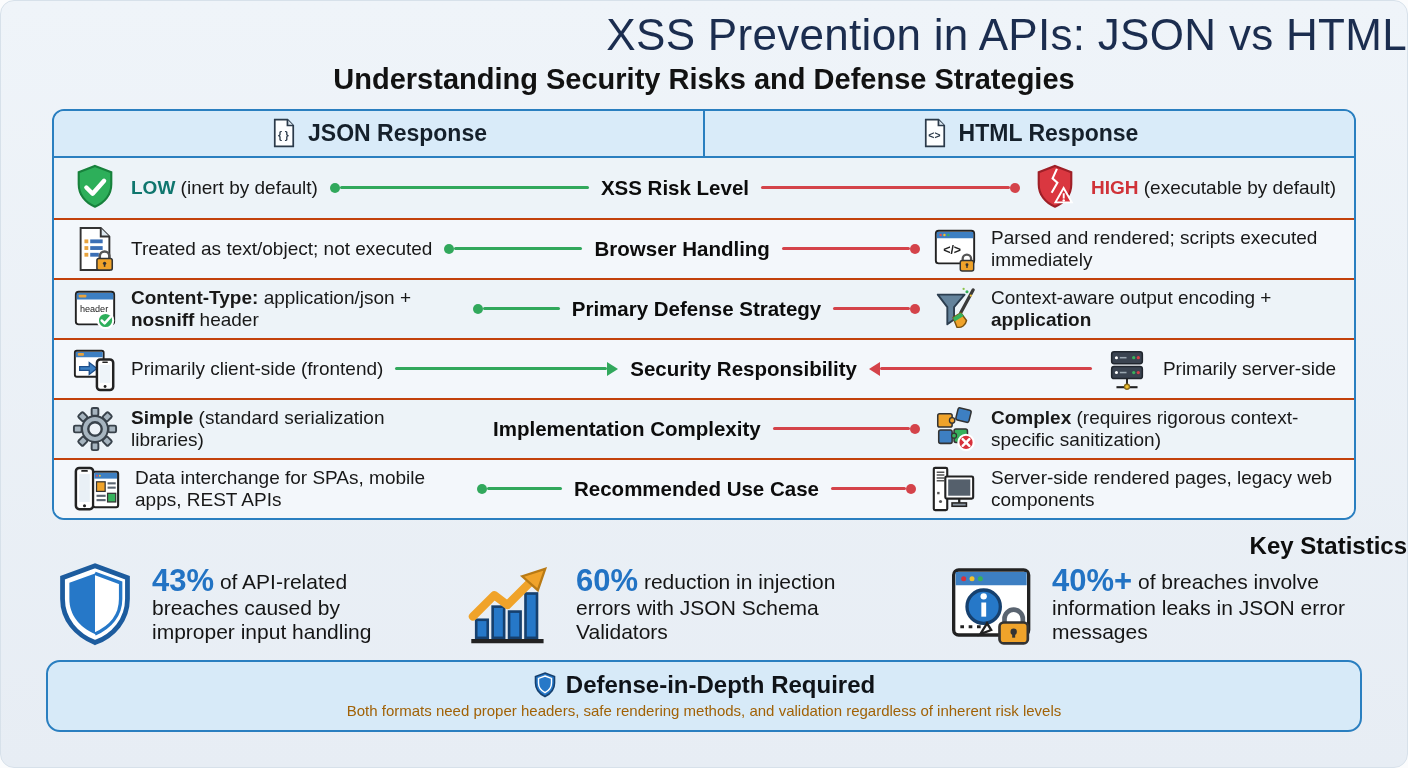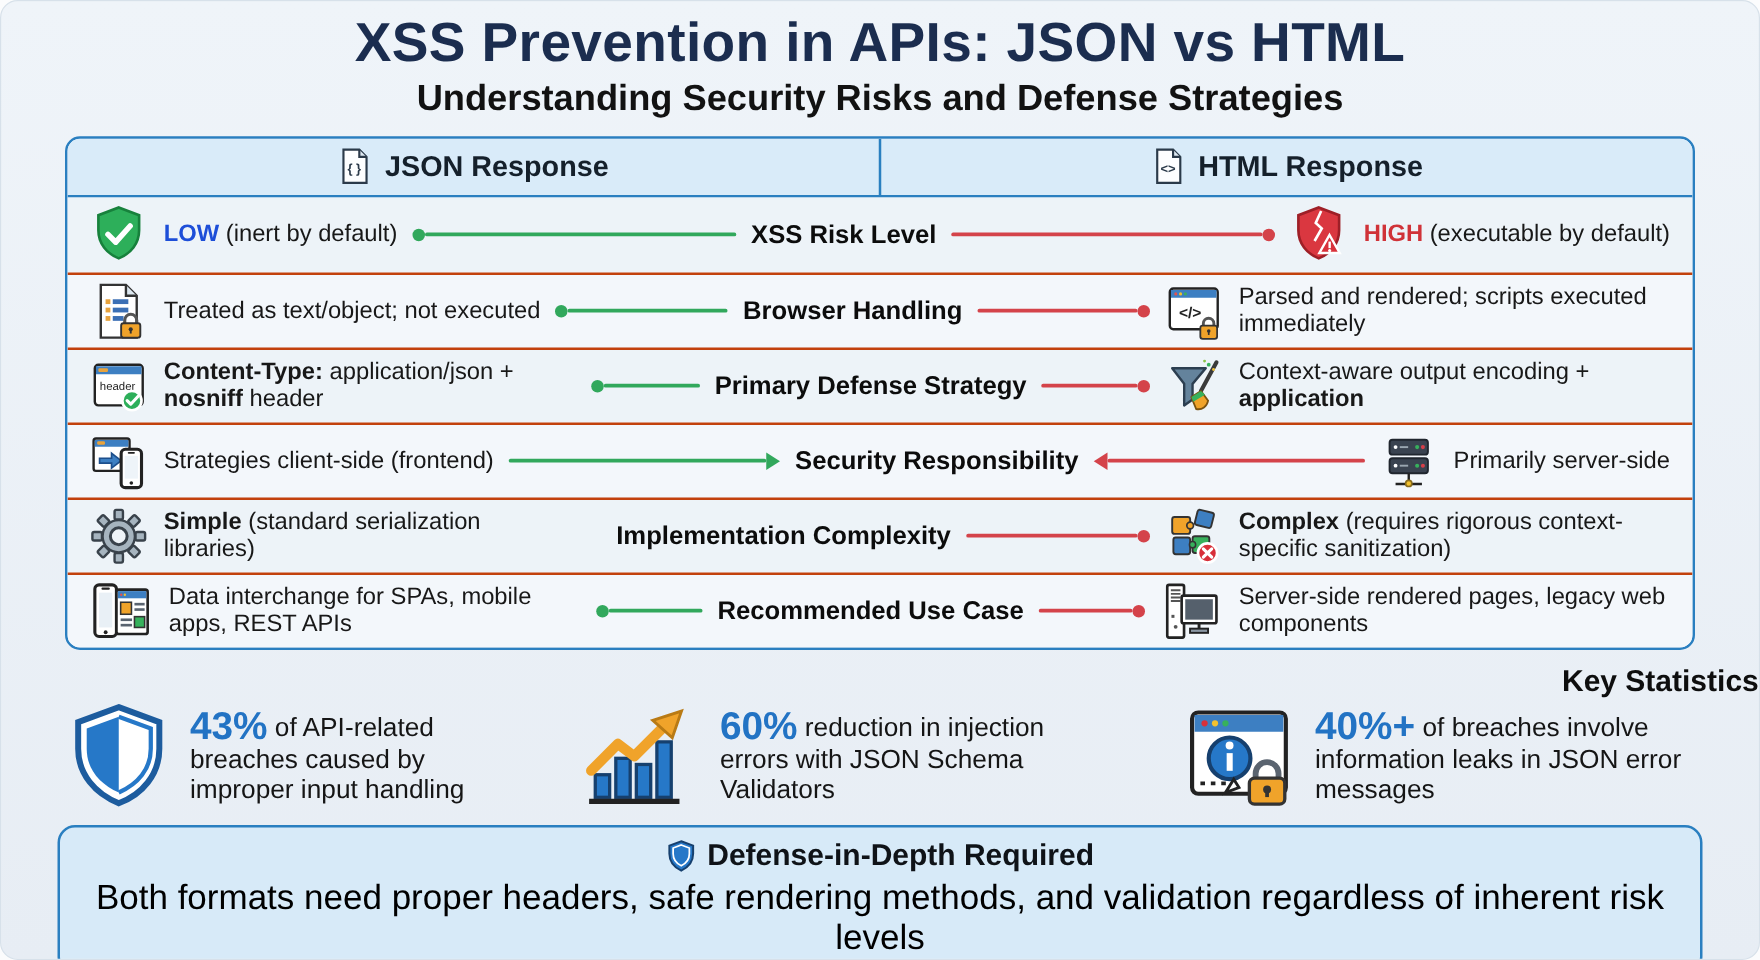--- a/index.html
+++ b/index.html
@@ -1,18 +1,18 @@
 <!DOCTYPE html>
 <html><head>
 <meta charset="utf-8">
 <style>
   html,body{margin:0;padding:0;background:#fbfcfd;font-family:"Liberation Sans",sans-serif;}
   .canvas{width:1408px;height:768px;box-sizing:border-box;background:linear-gradient(180deg,#eff4f9 0%,#e7edf4 100%);
     border:1px solid #d7e1ea;border-radius:14px;overflow:hidden;padding-top:12px;position:relative;}
-  .title{text-align:center;font-size:44px;font-weight:bold;color:#1b2d4f;line-height:1.02;letter-spacing:.3px;}
+  .title{text-align:right;font-size:44px;font-weight:normal;color:#1b2d4f;line-height:1.02;letter-spacing:.3px;}
   .subtitle{text-align:center;font-size:29px;font-weight:bold;color:#121212;margin-top:5px;}
 
   .table{width:1300px;margin:13px auto 0;border:2.5px solid #2a7fc0;border-radius:12px;overflow:hidden;background:#f3f7fb;}
   .thead{display:flex;background:#d9ebf9;border-bottom:2px solid #2a7fc0;height:45px;}
   .th{flex:1;display:flex;align-items:center;justify-content:center;gap:10px;font-size:23px;font-weight:bold;color:#15202b;}
   .th:first-child{border-right:2px solid #2a7fc0;}
 
   .row{display:flex;align-items:center;min-height:60px;padding:0 18px;box-sizing:border-box;background:#f3f7fb;}
   .row:nth-child(even){background:#edf3f8;}
   .row + .row{border-top:2px solid #c2410c;}
@@ -38,21 +38,21 @@
   .stat{display:flex;align-items:center;gap:16px;}
   .stat-text{font-size:21px;color:#151515;line-height:1.15;}
   .stat-val{font-size:31px;font-weight:bold;line-height:1;vertical-align:-2px;}
   .stat.s1 .stat-text{max-width:236px;}
   .stat.s2 .stat-text{max-width:292px;}
   .stat.s3 .stat-text{max-width:302px;}
 
   .footer{width:1316px;margin:12px auto 0;background:#d7eaf8;border:2.5px solid #2a7fc0;border-radius:14px;
     padding:9px 28px 11px;box-sizing:border-box;text-align:center;}
   .footer-title{font-size:24px;font-weight:bold;color:#0f1318;display:flex;align-items:center;justify-content:center;gap:9px;}
-  .footer-text{font-size:28px;color:#000000;margin-top:3px;}
+  .footer-text{font-size:15px;color:#a16207;margin-top:3px;}
 </style>
 </head>
 <body>
 
 <div class="canvas">
 
   <div class="title">XSS Prevention in APIs: JSON vs HTML</div>
   <div class="subtitle">Understanding Security Risks and Defense Strategies</div>
 
   <div class="table">
@@ -80,21 +80,21 @@
     </div>
 
     <div class="row">
       <div class="cell left">
         <span class="icon">
           <svg width="46" height="48" viewBox="0 0 48 50">
               <path d="M24 2l17 6.5v12.5c0 11-7 19.5-17 23.5C14 40.5 7 32 7 21V8.5z" fill="#2daf5a" stroke="#17813c" stroke-width="2.2"></path>
               <path d="M15 24.5l6.5 6.5 12-13.5" fill="none" stroke="#fff" stroke-width="4.6" stroke-linecap="round" stroke-linejoin="round"></path>
             </svg>
         </span>
-        <div class="celltext"><span class="b" style="color: #1d4ed8;">LOW</span><span> (inert by default)</span><span class="b"></span><span></span></div>
+        <div class="celltext"><span class="b" style="color: #0f766e;">LOW</span><span> (inert by default)</span><span class="b"></span><span></span></div>
       </div>
       <div class="conn green">
           <span class="dt"></span>
           <span class="ln"></span>
         </div>
       <div class="rowlabel">XSS Risk Level</div>
       <div class="conn red">
           <span class="ln"></span>
           <span class="dt"></span>
         </div>
@@ -206,21 +206,21 @@
               <rect x="3" y="6" width="30" height="27" rx="2" fill="#fff" stroke="#222" stroke-width="2"></rect>
               <path d="M4 7.2h28v5.6H4z" fill="#3d7fc2"></path>
               <rect x="6" y="8.4" width="6.5" height="2.8" rx="1" fill="#e8a33d"></rect>
               <path d="M8 22.5h10v-4.2l8 6.2-8 6.2v-4.2H8z" fill="#3d7fc2" stroke="#1d4f8c" stroke-width="1.4"></path>
               <rect x="26" y="15" width="17" height="32" rx="3.5" fill="#fff" stroke="#222" stroke-width="2.6"></rect>
               <rect x="29" y="20.5" width="11" height="19" fill="#eef4f9"></rect>
               <rect x="31.5" y="17.2" width="6" height="1.6" rx="0.8" fill="#222"></rect>
               <circle cx="34.5" cy="43.2" r="1.5" fill="#222"></circle>
             </svg>
         </span>
-        <div class="celltext"><span class="b"></span><span>Strategies client-side (frontend)</span><span class="b"></span><span></span></div>
+        <div class="celltext"><span class="b"></span><span>Primarily client-side (frontend)</span><span class="b"></span><span></span></div>
       </div>
       <div class="conn green">
           <span class="ln"></span>
           <span class="ah"></span>
         </div>
       <div class="rowlabel">Security Responsibility</div>
       <div class="conn red">
           <span class="ah"></span>
           <span class="ln"></span>
         </div>

